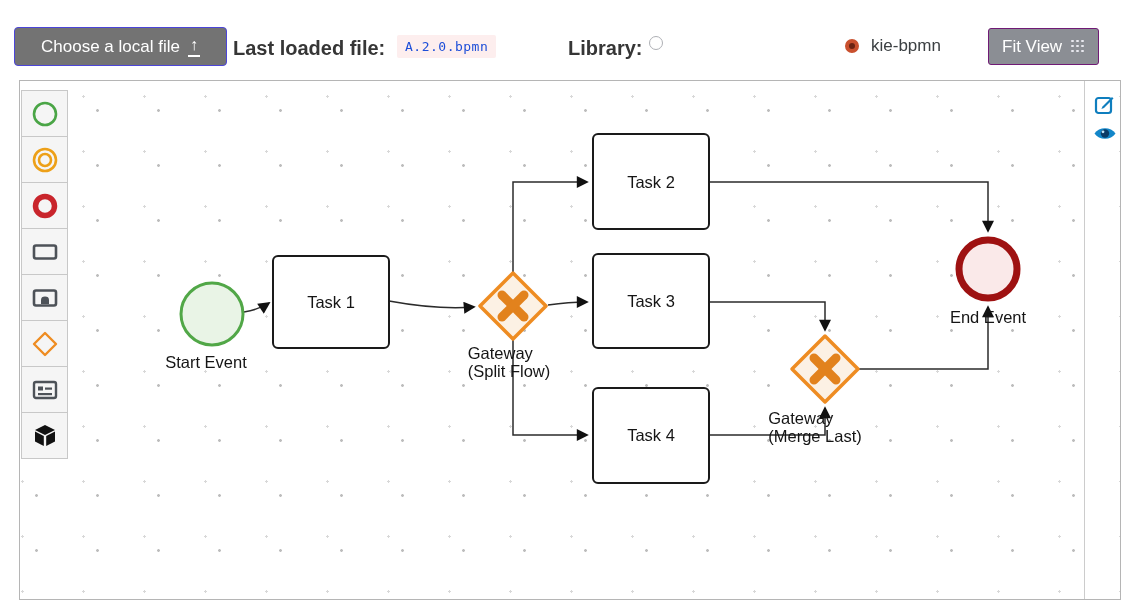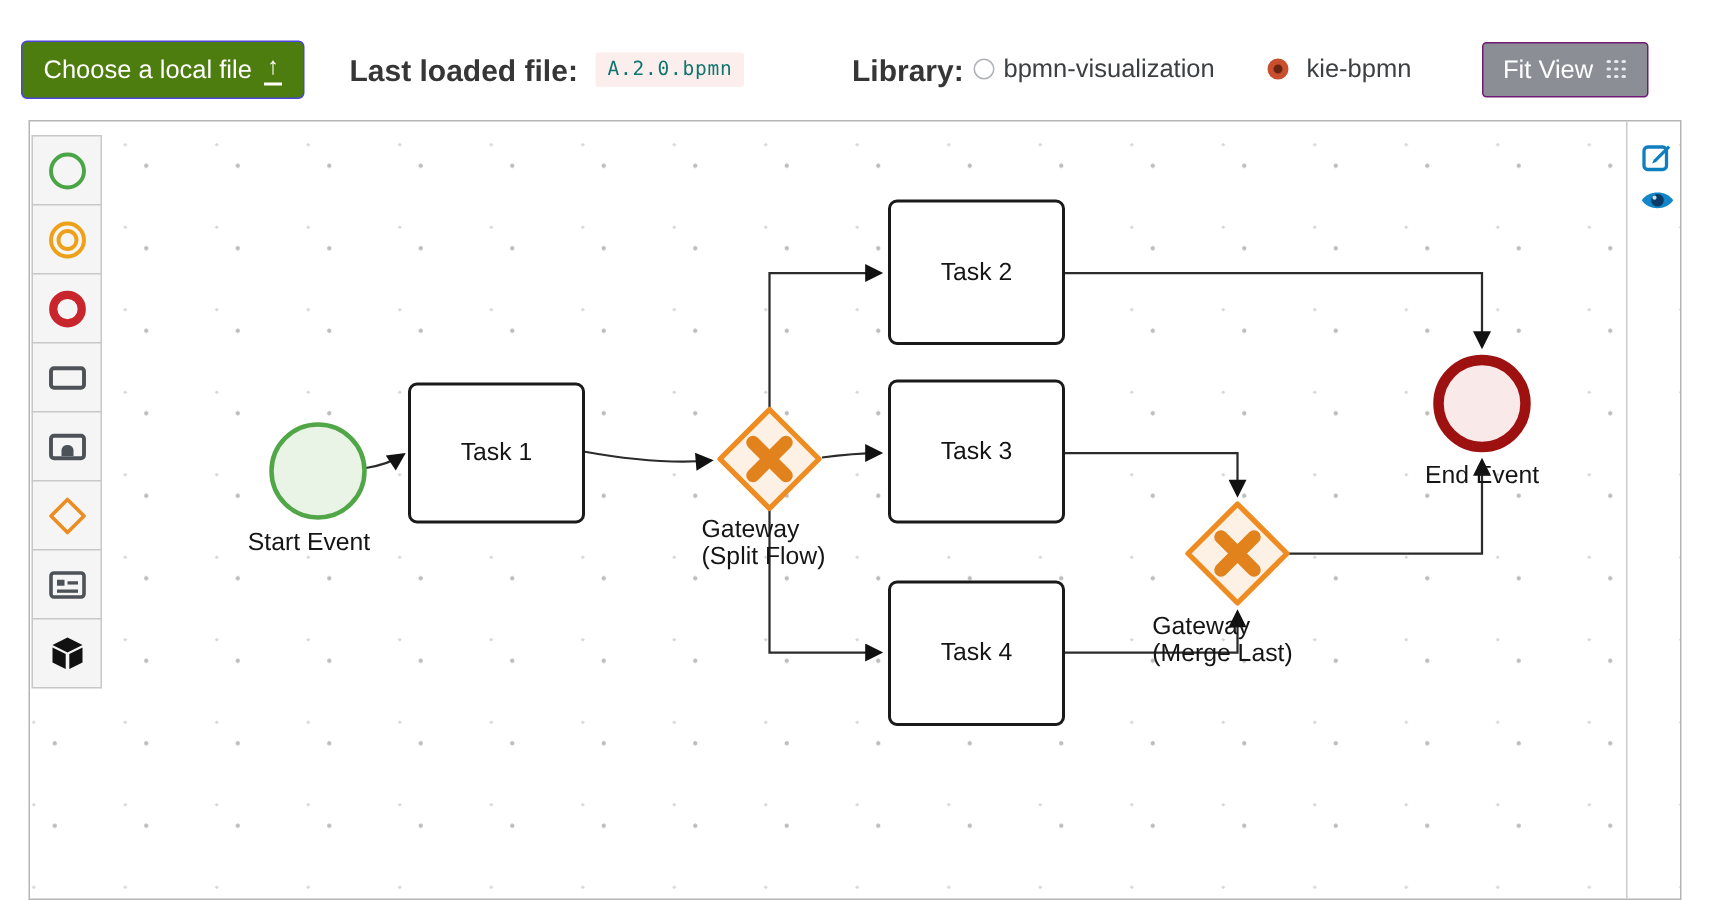--- a/index.html
+++ b/index.html
@@ -5,34 +5,34 @@
   html,body{margin:0;padding:0;}
   body{
     width:1140px;height:600px;position:relative;overflow:hidden;
     background:#ffffff;
     font-family:"Liberation Sans", sans-serif;
     -webkit-font-smoothing:antialiased;
   }
   
   .topbar{position:absolute;left:0;top:0;width:1140px;height:80px;background:#fff;}
   .btn-choose{
-    position:absolute;left:14px;top:27px;height:39px;padding:0 14px;
-    background:#4d7c0f;border:1px solid #4c45d9;border-radius:4px;
+    position:absolute;left:14px;top:27px;height:39px;padding:0 26px;
+    background:#737373;border:1px solid #4c45d9;border-radius:4px;
     color:#fff;font-size:17px;font-family:"Liberation Sans",sans-serif;
     display:flex;align-items:center;gap:8px;cursor:pointer;
   }
   .upload-glyph{
     display:inline-block;font-size:16px;font-weight:bold;line-height:1;
     border-bottom:2px solid #fff;padding:0 2px 2px 2px;
   }
   .lbl-bold{position:absolute;top:37px;font-weight:bold;font-size:20px;color:#363636;}
   .lbl-last{left:233px;}
   .badge-file{
     position:absolute;left:397px;top:35px;
-    font-family:"DejaVu Sans Mono",monospace;font-size:13px;color:#0f766e;
+    font-family:"DejaVu Sans Mono",monospace;font-size:13px;color:#1d4ed8;
     background:#fdeeee;padding:4px 8px;border-radius:2px;letter-spacing:.5px;
   }
   .lbl-library{left:568px;}
   .radio-row{position:absolute;top:36px;display:flex;align-items:center;gap:6px;}
   .radio-row.r1{left:649px;}
   .radio-row.r2{left:845px;gap:12px;}
   .radio{
     width:14px;height:14px;border-radius:50%;box-sizing:border-box;background:#fff;
     border:1px solid #aeb0b5;display:inline-block;
   }
@@ -86,21 +86,20 @@
     <span class="upload-glyph">↑</span>
   </button>
 
   <span class="lbl-bold lbl-last">Last loaded file:</span>
   <span class="badge-file">A.2.0.bpmn</span>
 
   <span class="lbl-bold lbl-library">Library:</span>
 
   <span class="radio-row r1">
     <span class="radio"></span>
-    <span class="radio-label">bpmn-visualization</span>
   </span>
 
   <span class="radio-row r2">
     <span class="radio selected"></span>
     <span class="radio-label">kie-bpmn</span>
   </span>
 
   <button class="btn-fitview">
     <span>Fit View</span>
     <span class="dots-grid">

